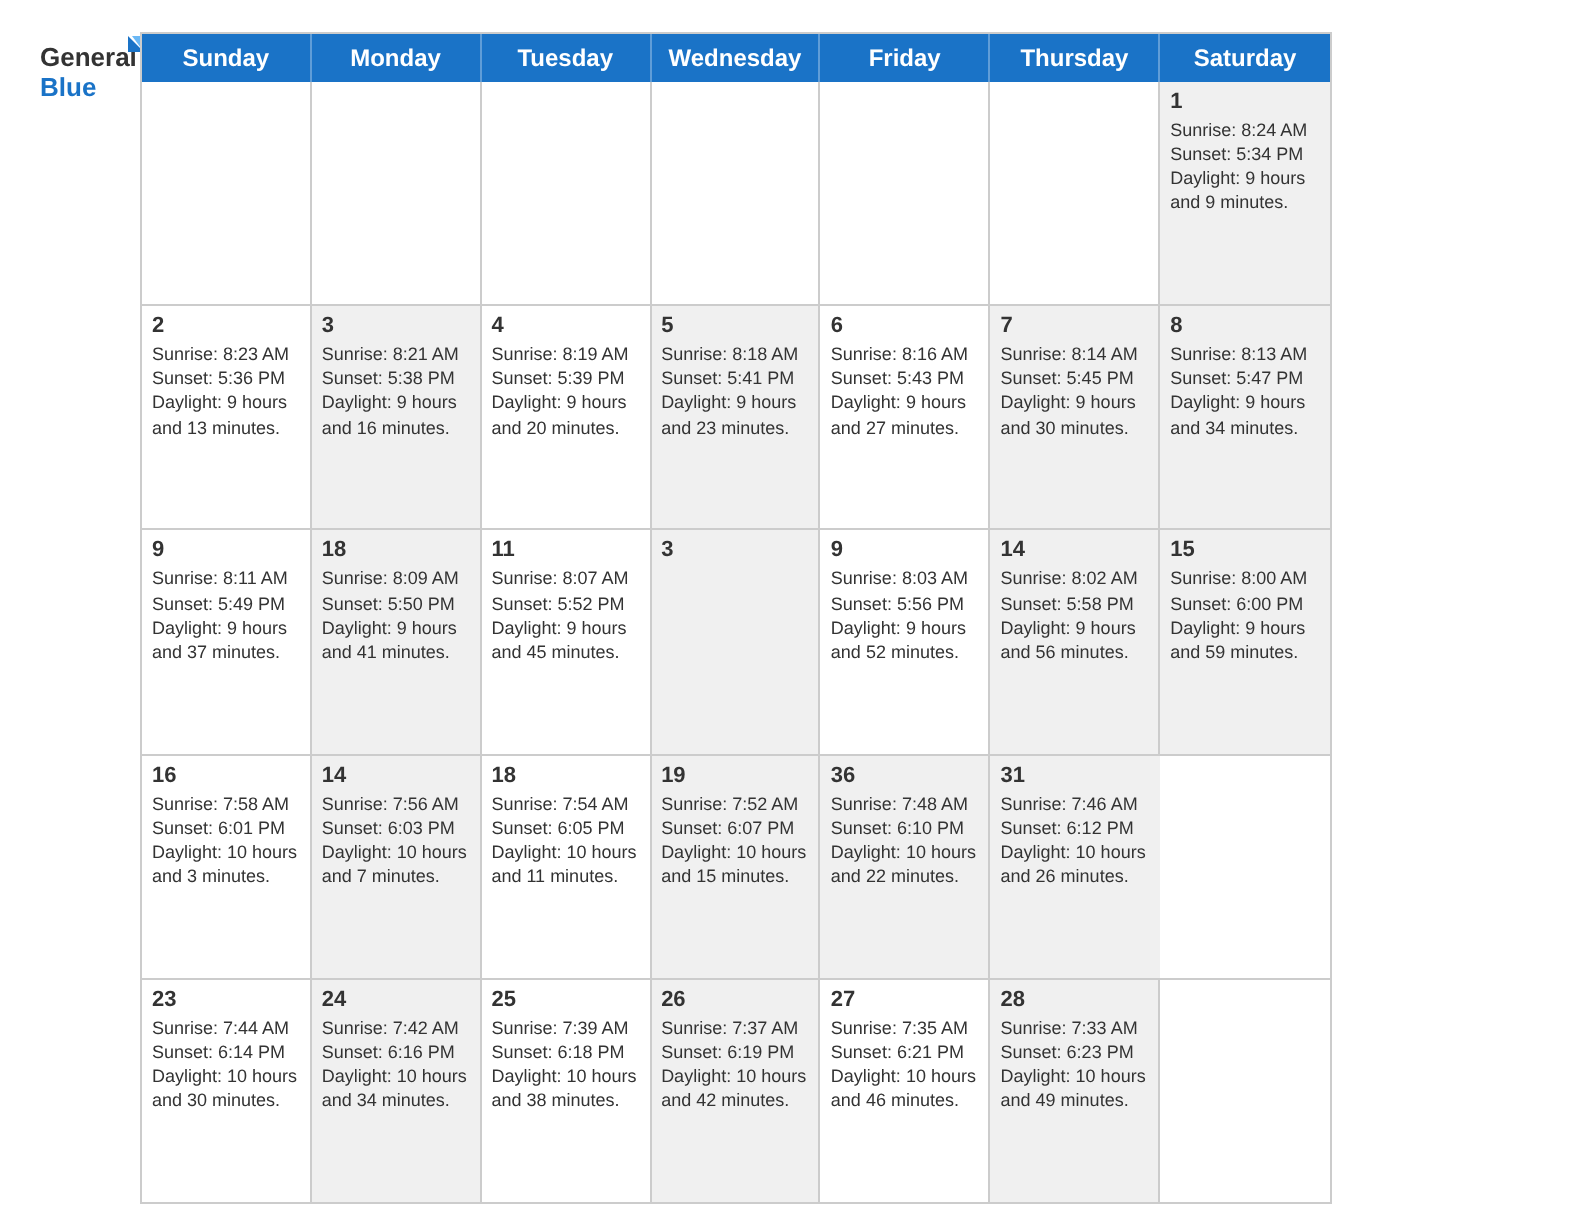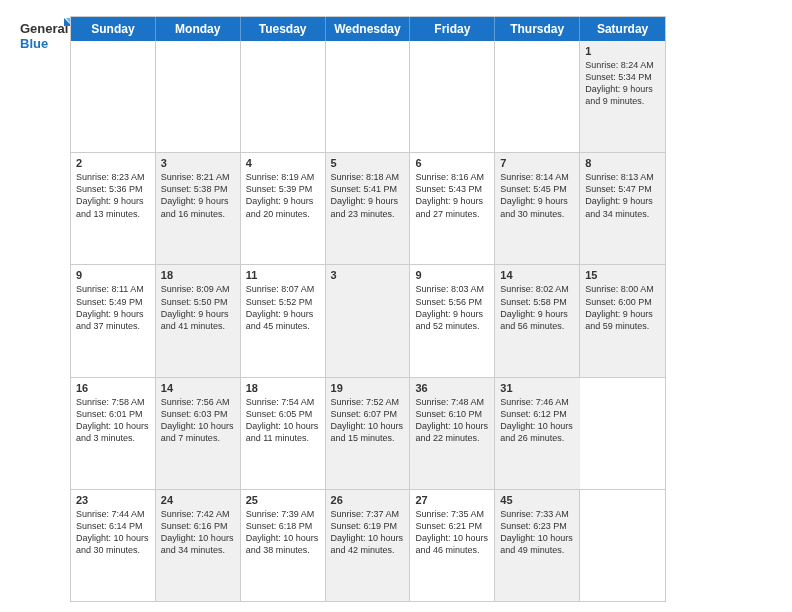--- a/index.html
+++ b/index.html
@@ -240,20 +240,20 @@
           </div>
           <div class="cal-cell shaded">
             <span class="day-number">26</span>
             <div class="cell-text">Sunrise: 7:37 AM<br>Sunset: 6:19 PM<br>Daylight: 10 hours and 42 minutes.</div>
           </div>
           <div class="cal-cell">
             <span class="day-number">27</span>
             <div class="cell-text">Sunrise: 7:35 AM<br>Sunset: 6:21 PM<br>Daylight: 10 hours and 46 minutes.</div>
           </div>
           <div class="cal-cell shaded">
-            <span class="day-number">45</span>
+            <span class="day-number">28</span>
             <div class="cell-text">Sunrise: 7:33 AM<br>Sunset: 6:23 PM<br>Daylight: 10 hours and 49 minutes.</div>
           </div>
           <div class="cal-cell empty"></div>
         </div>
       </div>
   </div>
 </div>
 
 </body></html>

